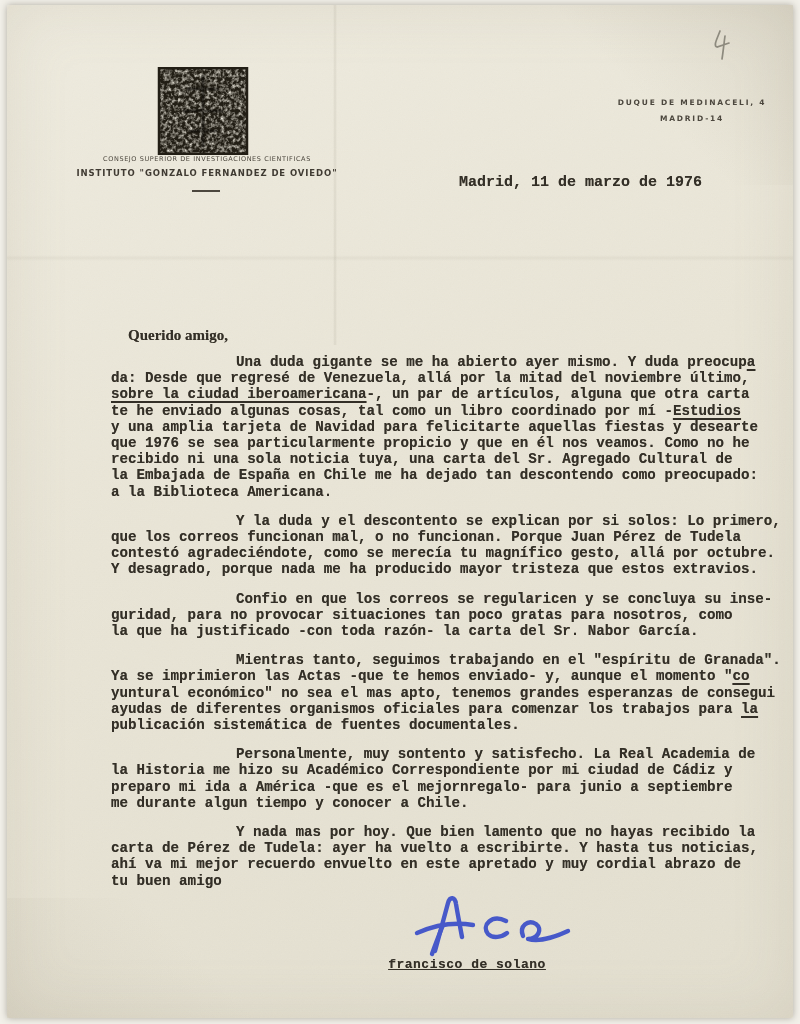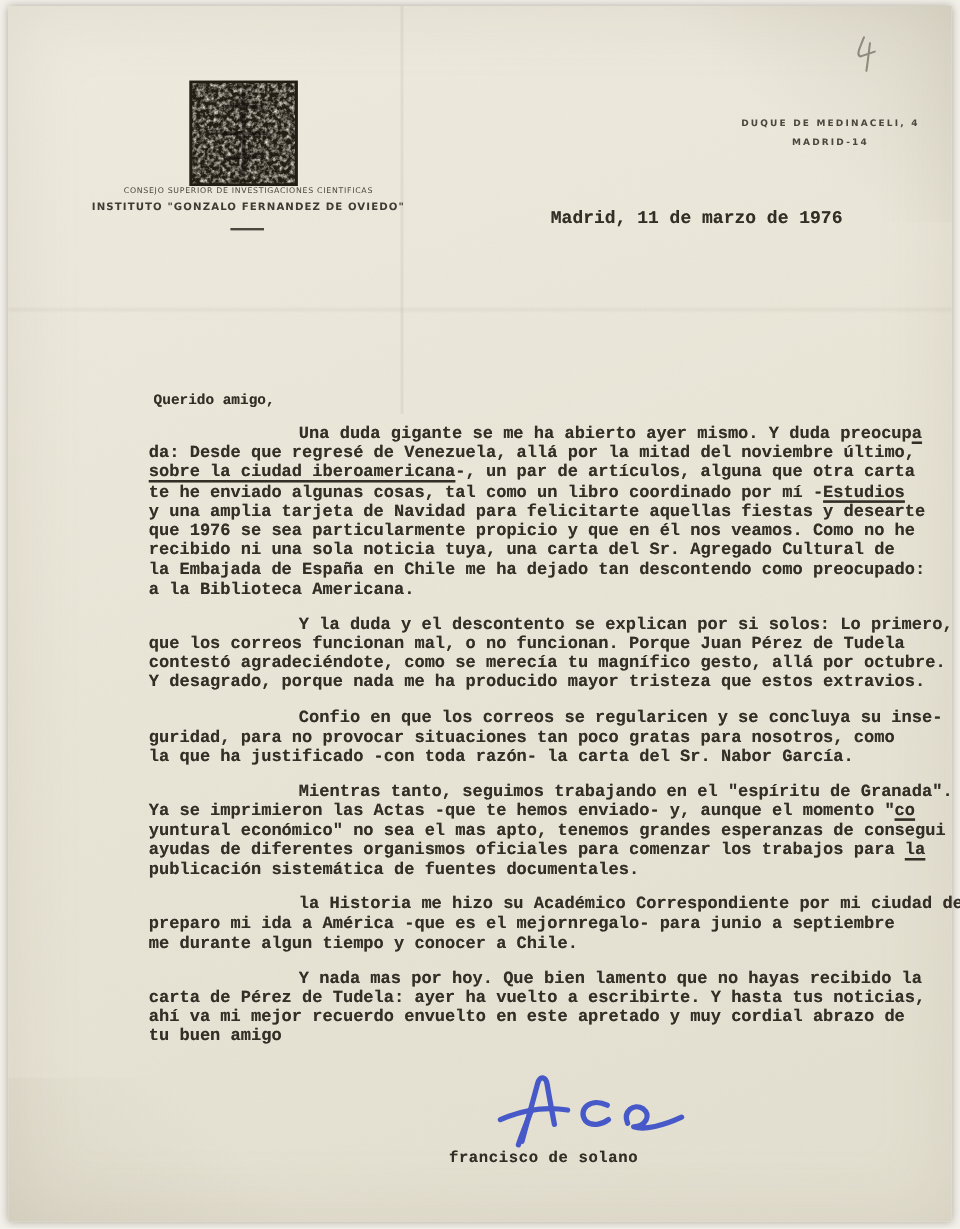--- a/index.html
+++ b/index.html
@@ -36,31 +36,31 @@
   .lh-inst{position:absolute;left:48px;top:163px;width:304px;text-align:center;
     font-size:8.5px;letter-spacing:.9px;font-weight:700;color:#403b33;}
   .lh-rule{position:absolute;left:185px;top:185px;width:28px;height:2px;background:#4c473e;}
   .addr{position:absolute;left:560px;top:90px;width:250px;text-align:center;
     font-size:7.5px;letter-spacing:1.8px;font-weight:700;line-height:16px;}
 
   .pencil4{position:absolute;left:698px;top:22px;}
 
   .date{position:absolute;left:452px;top:169px;font-size:15px;white-space:pre;}
   .recipient{position:absolute;left:66px;top:213px;font-size:14.2px;line-height:18.5px;white-space:pre;}
-  .salutation{position:absolute;left:121px;top:322px;font-size:12px;white-space:pre;}
+  .salutation{position:absolute;left:121px;top:322px;font-size:15px;white-space:pre;font-family:Liberation Serif, serif;}
 
   .body-block{position:absolute;left:104px;top:349px;width:690px;font-size:14.2px;line-height:16.2px;}
   .para{margin:0 0 13px 0;}
-  .line{white-space:pre;margin-left:13px;}
+  .line{white-space:pre;}
   .para .line:first-child{text-indent:125px;}
   .line u{text-decoration-thickness:1.5px;text-underline-offset:2.5px;}
 
   .signature{position:absolute;left:368px;top:886px;}
-  .signer{position:absolute;left:346px;top:952px;width:200px;text-align:center;
-    font-size:13px;letter-spacing:.5px;white-space:pre;}
+  .signer{position:absolute;left:360px;top:952px;width:200px;text-align:center;
+    font-size:13px;letter-spacing:.5px;white-space:pre;text-decoration:underline;}
 </style>
 </head>
 <body>
 
 <div class="paper">
 
   <svg class="noise" width="786" height="1013">
     <filter id="grain">
       <feTurbulence type="fractalNoise" baseFrequency="0.9" numOctaves="2" seed="11"></feTurbulence>
       <feColorMatrix type="matrix" values="0 0 0 0 0.55  0 0 0 0 0.52  0 0 0 0 0.45  0 0 0 0.06 0"></feColorMatrix>
@@ -121,20 +121,21 @@
         <div class="line">la que ha justificado -con toda razón- la carta del Sr. Nabor García.</div>
       </div>
       <div class="para">
         <div class="line">Mientras tanto, seguimos trabajando en el "espíritu de Granada".</div>
         <div class="line">Ya se imprimieron las Actas -que te hemos enviado- y, aunque el momento "<u>co</u></div>
         <div class="line">yuntural económico" no sea el mas apto, tenemos grandes esperanzas de consegui</div>
         <div class="line">ayudas de diferentes organismos oficiales para comenzar los trabajos para <u>la</u></div>
         <div class="line">publicación sistemática de fuentes documentales.</div>
       </div>
       <div class="para">
+        <div class="line">Personalmente, muy sontento y satisfecho. La Real Academia de</div>
         <div class="line">la Historia me hizo su Académico Correspondiente por mi ciudad de Cádiz y</div>
         <div class="line">preparo mi ida a América -que es el mejornregalo- para junio a septiembre</div>
         <div class="line">me durante algun tiempo y conocer a Chile.</div>
       </div>
       <div class="para">
         <div class="line">Y nada mas por hoy. Que bien lamento que no hayas recibido la</div>
         <div class="line">carta de Pérez de Tudela: ayer ha vuelto a escribirte. Y hasta tus noticias,</div>
         <div class="line">ahí va mi mejor recuerdo envuelto en este apretado y muy cordial abrazo de</div>
         <div class="line">tu buen amigo</div>
       </div>

